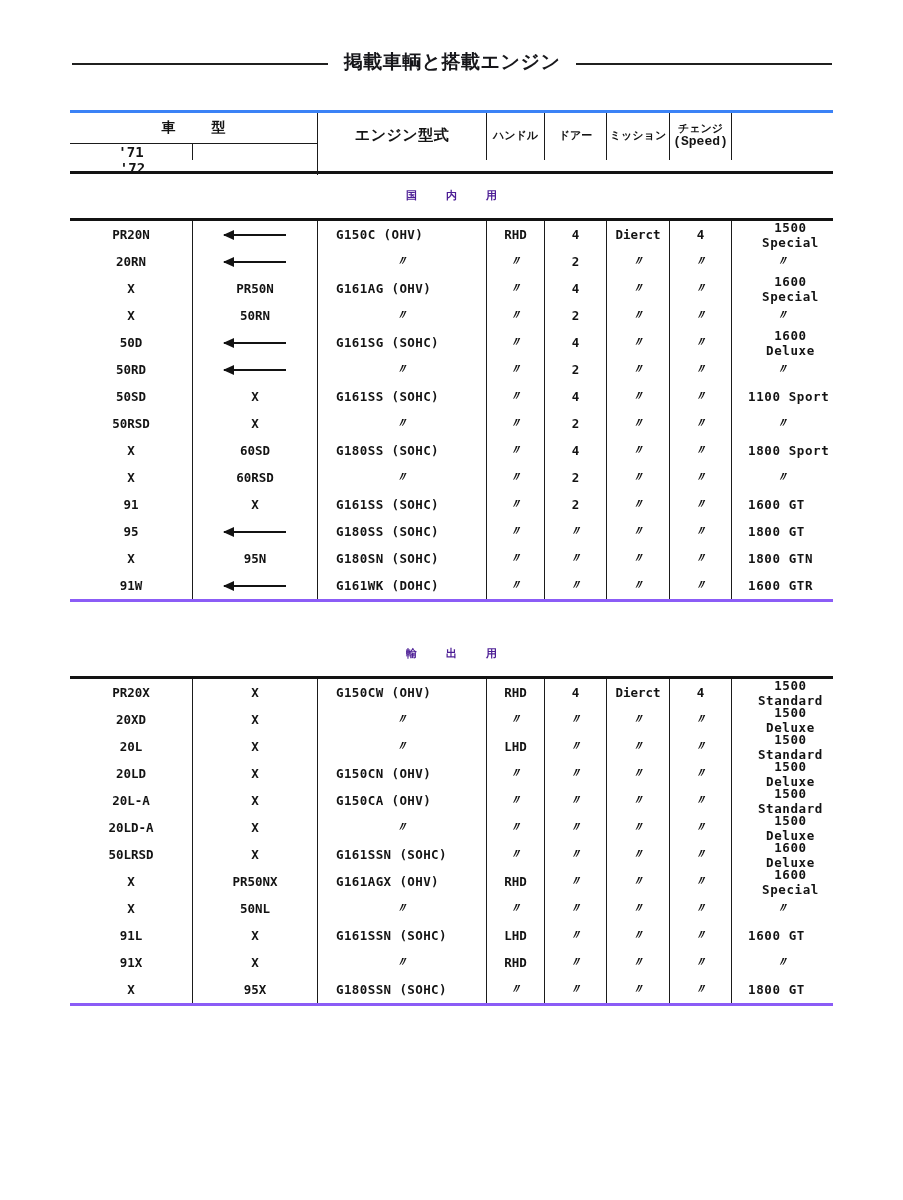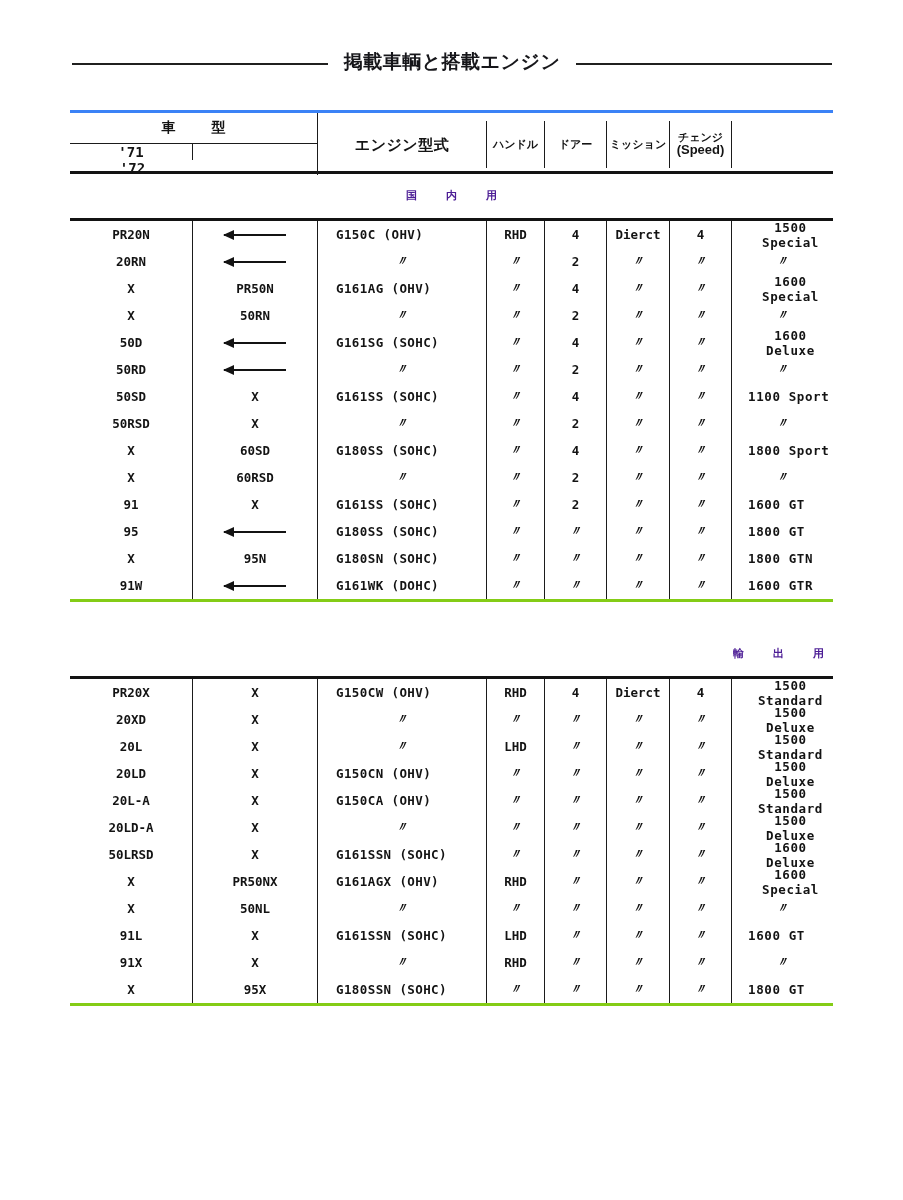--- a/index.html
+++ b/index.html
@@ -130,24 +130,23 @@
   .hdr-left .years .y71 { width: 123px; border-right: 1.6px solid #1b1b1b; }
   .hdr-left .years .y72 { width: 125px; }
 
   .hdr-cell {
     height: 47px;
     box-sizing: border-box;
     display: flex;
     flex-direction: column;
     align-items: center;
     justify-content: center;
-    font-family: Liberation Sans, sans-serif;
+    font-family: Liberation Mono, monospace;
     font-weight: 700;
     line-height: 1.15;
-    margin-top: 8px;
   }
   .hdr-cell.big  { font-size: 15px; letter-spacing: 0.5px; }
   .hdr-cell.kana { font-size: 11px; letter-spacing: 0px; }
   .hdr-cell.kosho {
     font-size: 15px;
     letter-spacing: 7px;
     text-indent: 7px;
   }
   .hdr-cell .sub { font-size: 13px; font-weight: 700; }
 
@@ -161,21 +160,21 @@
     font-size: 11px;
     font-weight: 700;
     letter-spacing: 9px;
     text-indent: 9px;
     color: #4c1d95;
   }
 
   
   .body-block {
     border-top: 3px solid #131313;
-    border-bottom: 3px solid #84cc16;
+    border-bottom: 3px solid #8b5cf6;
   }
   .row {
     display: flex;
     width: 100%;
     height: 27px;
     box-sizing: border-box;
   }
   .row .cell {
     height: 27px;
     font-family: "DejaVu Sans Mono", monospace;
@@ -524,21 +523,21 @@
         <div class="cell c-mis vline ditto">
           <span class="ditto-mark">〃</span>
         </div>
         <div class="cell c-chg vline ditto">
           <span class="ditto-mark">〃</span>
         </div>
         <div class="cell c-name trim">1600 GTR</div>
       </div>
     </div>
 
-  <div class="section-label" style="top:646px;text-align:right;">輸　出　用</div>
+  <div class="section-label" style="top:646px;">輸　出　用</div>
 
   <div class="tbl body-block" style="top:676px;" id="body-1">
       <div class="row">
         <div class="cell c-71 vline">PR20X</div>
         <div class="cell c-72 vline">X</div>
         <div class="cell c-eng vline engine">G150CW  (OHV)</div>
         <div class="cell c-hdl vline">RHD</div>
         <div class="cell c-door vline">4</div>
         <div class="cell c-mis vline">Dierct</div>
         <div class="cell c-chg vline">4</div>

